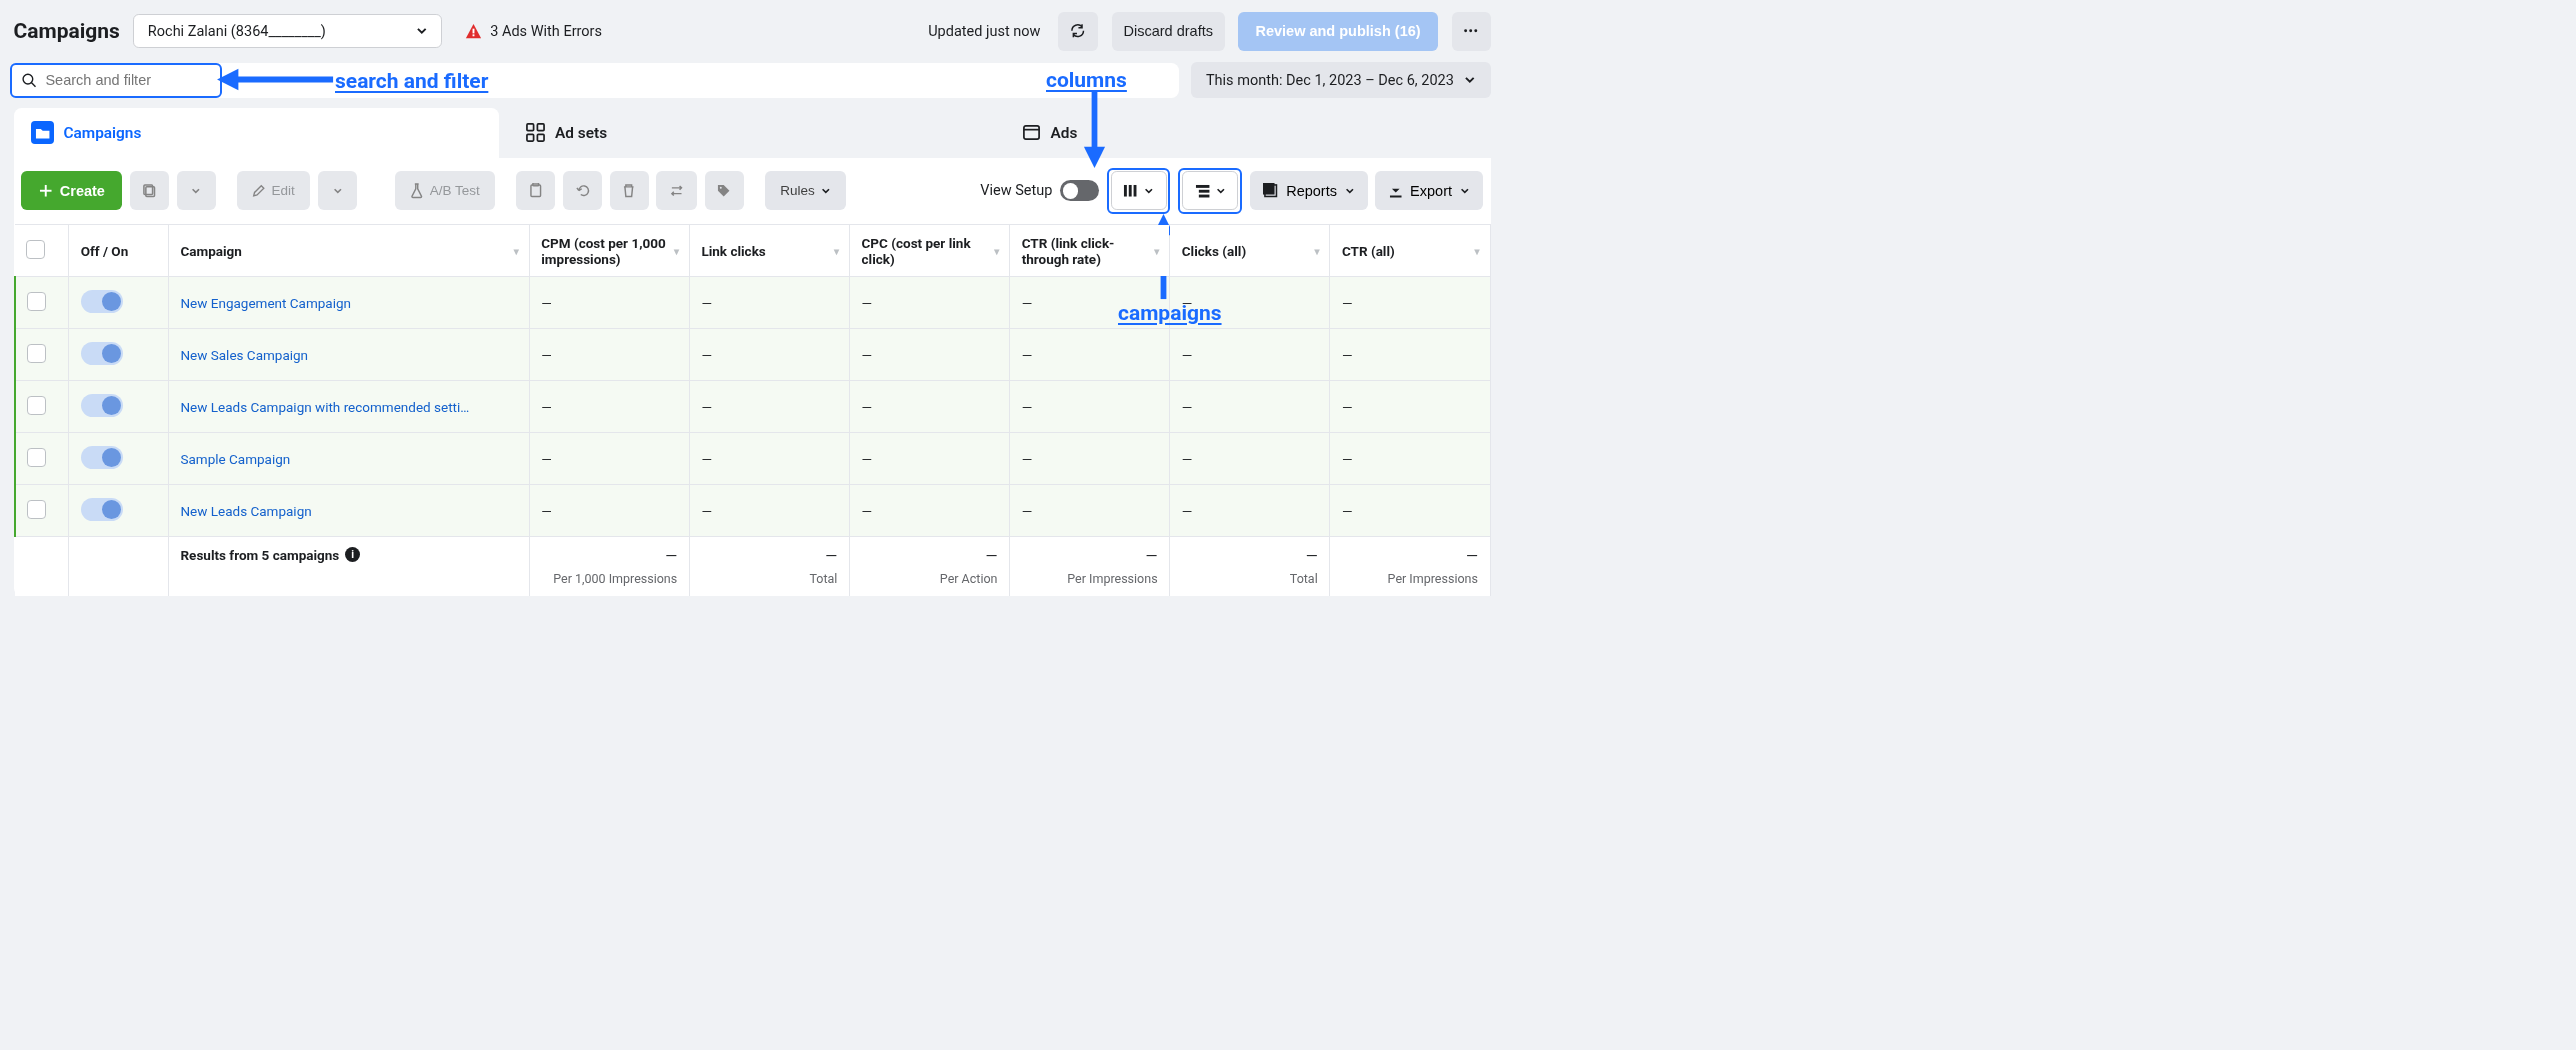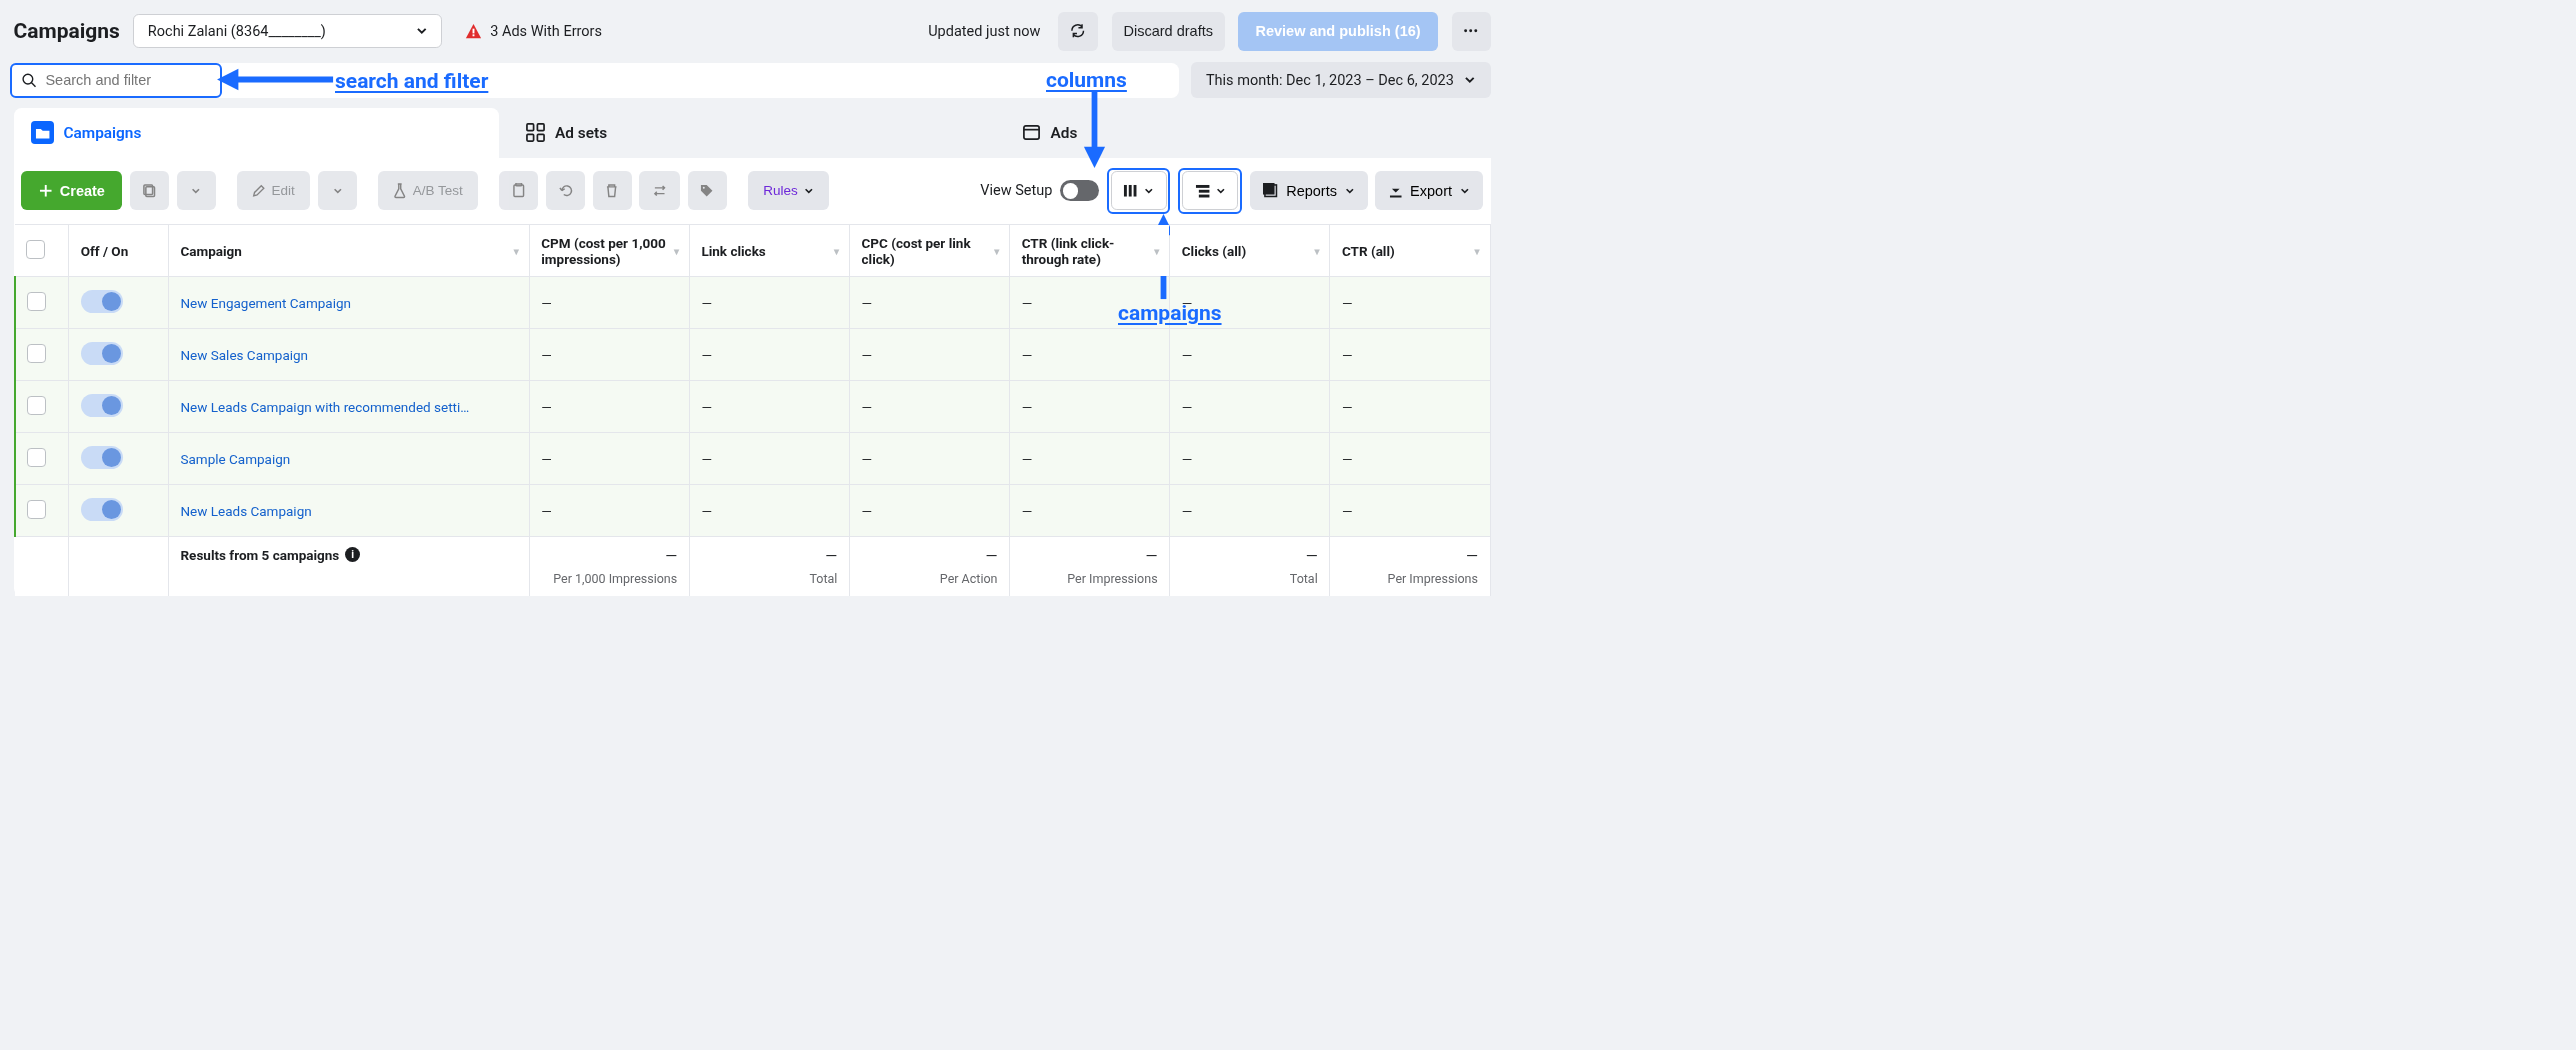--- a/index.html
+++ b/index.html
@@ -36,21 +36,21 @@
 .tabs-row { display: flex; gap: 9.6px; padding: 0 13.5px; }
 .tab { flex: 1; background: #f0f2f5; border-radius: 7.7px 7.7px 0 0; padding: 13.5px 17.4px; display: flex; align-items: center; gap: 9.6px; font-size: 15.4px; font-weight: 600; color: #1c1e21; cursor: pointer; }
 .tab.active { background: #fff; color: #0a66ff; }
 .tab.active .tab-icon-box { background: #0a66ff; }
 .tab-icon-box { width: 23px; height: 23px; border-radius: 3.9px; display: inline-flex; align-items: center; justify-content: center; }
 
 
 .whitepanel { background: #fff; margin: 0 13.5px; border-radius: 0 0 7.7px 7.7px; }
 .toolbar { display: flex; align-items: center; padding: 9.6px 7.7px; gap: 7.7px; flex-wrap: nowrap; }
 .btn-create { background: #45a82e; color: #fff; font-weight: 600; border: none; border-radius: 5.8px; height: 39px; padding: 0 17.4px; display: inline-flex; align-items: center; gap: 7.7px; font-size: 14.5px; cursor: pointer; }
-.tb-btn { background: #e4e6eb; border: none; border-radius: 5.8px; height: 39px; min-width: 39px; padding: 0 11.6px; display: inline-flex; align-items: center; justify-content: center; gap: 5.8px; color: #6d28d9; cursor: pointer; font-size: 13.5px; }
+.tb-btn { background: #e4e6eb; border: none; border-radius: 5.8px; height: 39px; min-width: 39px; padding: 0 11.6px; display: inline-flex; align-items: center; justify-content: center; gap: 5.8px; color: #404040; cursor: pointer; font-size: 13.5px; }
 .tb-btn.disabled { opacity: 0.9; color: #8a8d91; }
 .tb-gap { width: 5.8px; }
 .tb-spacer { flex: 1; }
 .toggle-pill { width: 39px; height: 21px; background: #65676b; border-radius: 963px; position: relative; display: inline-block; }
 .toggle-pill::after { content: ''; position: absolute; left: 2.9px; top: 2.9px; width: 15.4px; height: 15.4px; background: #fff; border-radius: 50%; }
 .hl-box { border: 2.9px solid #1a6bff; border-radius: 5.8px; padding: 1.9px; display: inline-flex; }
 
 
 .table { width: 100%; border-collapse: collapse; table-layout: fixed; }
 .table th, .table td { border-top: 1px solid #e4e6eb; border-right: 1px solid #e4e6eb; padding: 9.6px 11.6px; text-align: left; vertical-align: middle; font-size: 13.5px; }
@@ -217,21 +217,21 @@
             <path d="M2 14l1-4 8-8 3 3-8 8-4 1z" stroke="#777" stroke-width="1.6" fill="none"></path>
           </svg>
       <span>Edit</span>
     </button>
     <button class="tb-btn disabled">
       <svg width="9.6" height="9.6" viewBox="0 0 12 12">
             <path d="M2 4l4 4 4-4" stroke="#777" stroke-width="2" fill="none"></path>
           </svg>
     </button>
     <div class="tb-gap"></div>
-    <button class="tb-btn disabled" style="padding:0 15.4px;">
+    <button class="tb-btn disabled" style="padding:0 15.4px;margin-left:17px;">
       <svg width="13.5" height="15.4" viewBox="0 0 14 16">
             <path d="M5 1h4M6 1v5l-4 8a1 1 0 0 0 1 1h8a1 1 0 0 0 1-1L8 6V1" stroke="#777" stroke-width="1.5" fill="none"></path>
           </svg>
       <span>A/B Test</span>
     </button>
     <div class="tb-gap"></div>
     <button class="tb-btn disabled">
       <svg width="13.5" height="15.4" viewBox="0 0 14 16">
             <rect x="2" y="2" width="10" height="12" rx="1" stroke="#777" stroke-width="1.5" fill="none"></rect>
             <rect x="4" y="0" width="6" height="3" rx="1" stroke="#777" stroke-width="1.5" fill="none"></rect>

